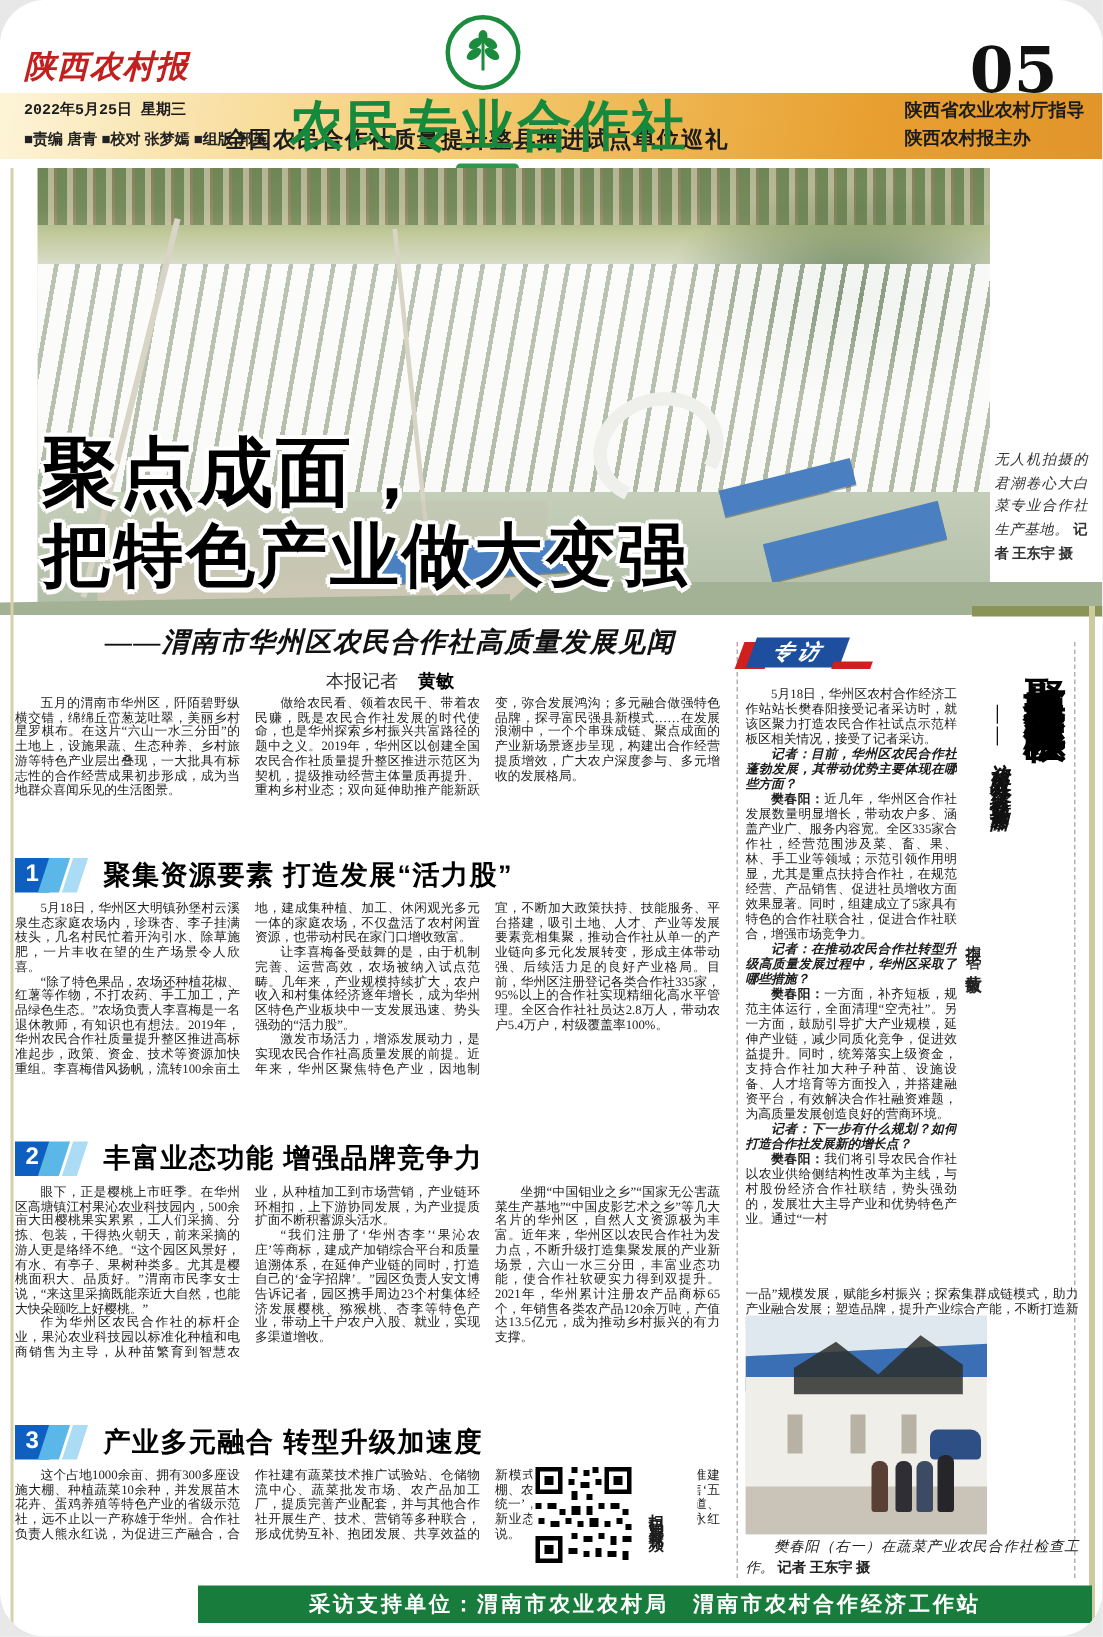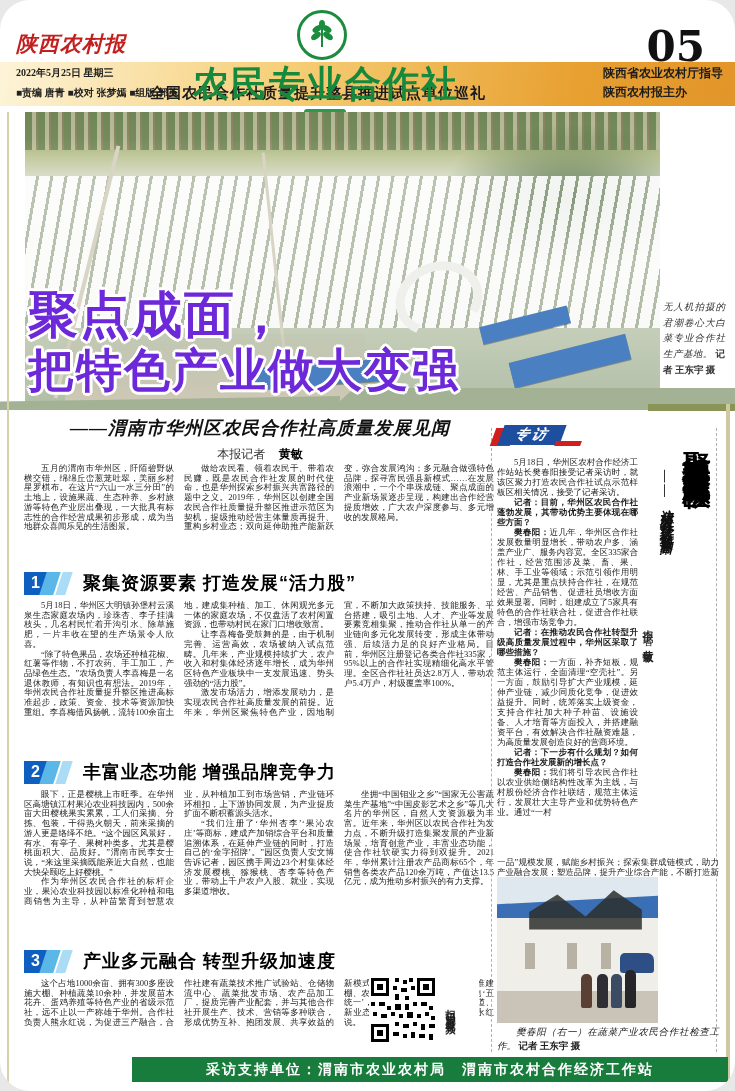--- a/index.html
+++ b/index.html
@@ -4,21 +4,21 @@
 <style>
   html,body{margin:0;padding:0;background:#e8e8e8;}
   #page{position:relative;width:735px;height:1091px;background:#fff;overflow:hidden;
         font-family:"Liberation Serif","DejaVu Serif",serif;color:#1c1c1c;border-radius:30px;}
   
   .masthead{position:absolute;left:16px;top:30px;font-size:21px;font-weight:bold;font-style:italic;
             color:#c41f1f;letter-spacing:1px;font-family:"Liberation Serif",serif;}
   .grad-strip{position:absolute;left:0;top:62px;width:735px;height:44px;
               background:linear-gradient(100deg,#fdf4d8 0%,#f5cd74 40%,#e8a031 78%,#e2952a 100%);}
   .date-line{position:absolute;left:16px;top:66px;font-size:10px;font-weight:bold;
-             font-family:Liberation Serif, serif;}
+             font-family:Liberation Mono, monospace;}
   .staff-line{position:absolute;left:16px;top:86px;font-size:10px;font-weight:bold;
               font-family:"Liberation Sans",sans-serif;color:#222;text-align:right;}
   .series-line{position:absolute;left:150px;top:84px;width:420px;text-align:left;font-size:15px;
                font-weight:bold;font-family:"Liberation Sans",sans-serif;letter-spacing:1px;}
   .sponsor{position:absolute;right:12px;top:64px;text-align:left;font-size:12px;font-weight:bold;
            font-family:"Liberation Sans",sans-serif;line-height:1.55;}
   .logo-wrap{position:absolute;left:185px;top:10px;display:flex;align-items:center;flex-direction:column;}
   .logo-circle{width:44px;height:44px;border-radius:50%;border:3px solid #1b8c3e;display:flex;
                align-items:center;justify-content:center;background:#fff;}
   .logo-title{font-size:36px;font-weight:900;color:#16893d;font-family:"Liberation Sans",sans-serif;
@@ -51,32 +51,32 @@
   
   .sage{position:absolute;left:330px;top:388px;width:405px;height:22px;background:#a3b295;
         clip-path:polygon(0 100%,6% 0,100% 0,100% 100%);}
   .sage2{position:absolute;left:0px;top:396px;width:340px;height:14px;background:#a3b295;
          clip-path:polygon(0 100%,0 40%,100% 0,100% 100%);}
   .olive{position:absolute;left:648px;top:404px;width:87px;height:7px;background:#8a9456;}
   .olive-v{position:absolute;left:726px;top:404px;width:4px;height:682px;background:#cfc9a0;}
   .khaki-l{position:absolute;left:7px;top:112px;width:2px;height:973px;background:#d6d0ab;}
   
   .headline{position:absolute;left:28px;font-family:"Liberation Sans","DejaVu Sans",sans-serif;
-            font-weight:900;color:#6d28d9;letter-spacing:2px;
+            font-weight:900;color:#000000;letter-spacing:2px;
             text-shadow:-2px -2px 0 #fff,2px -2px 0 #fff,-2px 2px 0 #fff,2px 2px 0 #fff,
                         -3px 0 0 #fff,3px 0 0 #fff,0 3px 0 #fff,0 -3px 0 #fff;}
   .hl1{top:282px;font-size:50px;}
   .hl2{top:340px;font-size:46px;}
   .sub-headline{position:absolute;left:40px;top:416px;width:440px;text-align:center;font-size:18px;
                 font-weight:bold;font-style:italic;color:#111;letter-spacing:1px;}
   .byline{position:absolute;left:40px;top:446px;width:440px;text-align:center;font-size:12px;
           font-family:"Liberation Sans",sans-serif;color:#333;}
   .byline b{margin-left:10px;color:#000;}
   
-  .article{position:absolute;left:24px;top:464px;width:470px;}
+  .article{position:absolute;left:10px;top:464px;width:470px;}
   .cols{column-count:3;column-gap:10px;font-size:8.5px;line-height:9.7px;text-align:justify;overflow:hidden;}
   .cols p{margin:0;text-indent:2em;}
   .intro{height:100px;}
   .s1body{height:152px;}
   .s2body{height:152px;}
   .s3body{height:86px;}
   .sec-head{display:flex;align-items:center;height:26px;margin:6px 0 5px 0;}
   .sec-num{width:23px;height:23px;background:#0e5fc0;color:#fff;font-size:16px;font-weight:900;
            font-family:"Liberation Sans",sans-serif;display:flex;align-items:center;justify-content:center;}
   .chev1{width:14px;height:23px;background:#5bb7e8;transform:skewX(-18deg);margin-left:-4px;}
@@ -93,21 +93,21 @@
   .sidebar{position:absolute;left:497px;top:425px;width:222px;}
   .zf-badge{position:relative;width:70px;height:21px;margin-bottom:8px;}
   .zf-red1{position:absolute;left:-4px;top:3px;width:20px;height:18px;background:#cf1f1f;transform:skewX(-20deg);}
   .zf-blue{position:absolute;left:4px;top:0;width:62px;height:20px;background:#1d4f9e;transform:skewX(-20deg);
            display:flex;align-items:center;justify-content:center;color:#fff;font-size:14px;font-weight:900;
            font-style:italic;font-family:"Liberation Sans",sans-serif;letter-spacing:3px;}
   .zf-red2{position:absolute;left:58px;top:16px;width:26px;height:5px;background:#cf1f1f;transform:skewX(-20deg);}
   .iv-text{position:absolute;left:0;top:32px;width:141px;height:396px;font-size:8.5px;line-height:10px;
            text-align:justify;overflow:hidden;}
   .iv-text p{margin:0;text-indent:2em;}
-  .iv-q{font-weight:bold;}
+  .iv-q{font-weight:bold;font-style:italic;}
   .v-byline{position:absolute;left:143px;top:195px;height:140px;writing-mode:vertical-rl;font-size:11px;
             letter-spacing:2px;color:#222;}
   .v-byline b{margin-top:8px;}
   .v-subtitle{position:absolute;left:160px;top:45px;height:390px;writing-mode:vertical-rl;font-size:12.5px;
               font-style:italic;font-weight:bold;letter-spacing:2px;color:#111;}
   .v-title{position:absolute;left:180px;top:5px;height:452px;writing-mode:vertical-rl;font-size:28px;
            font-weight:900;font-family:"DejaVu Serif",serif;letter-spacing:2px;color:#000;}
   .iv-tail{position:absolute;left:0;top:432px;width:222px;font-size:8.5px;line-height:10px;text-align:justify;}
   .sb-photo{position:absolute;left:0;top:452px;width:161px;height:146px;overflow:hidden;background:#dfe8ef;}
   .sbp-ground{position:absolute;left:0;bottom:0;width:100%;height:22%;background:#c9c3b8;}
@@ -213,21 +213,21 @@
     <div class="sec-head">
       <div class="sec-num">2</div>
       <div class="chev1"></div>
       <div class="chev2"></div>
       <div class="sec-title">丰富业态功能 增强品牌竞争力</div>
     </div>
     <div class="cols s2body">
       <p>眼下，正是樱桃上市旺季。在华州区高塘镇江村果沁农业科技园内，500余亩大田樱桃果实累累，工人们采摘、分拣、包装，干得热火朝天，前来采摘的游人更是络绎不绝。“这个园区风景好，有水、有亭子、果树种类多。尤其是樱桃面积大、品质好。”渭南市民李女士说，“来这里采摘既能亲近大自然，也能大快朵颐吃上好樱桃。”</p>
       <p>作为华州区农民合作社的标杆企业，果沁农业科技园以标准化种植和电商销售为主导，从种苗繁育到智慧农业，从种植加工到市场营销，产业链环环相扣，上下游协同发展，为产业提质扩面不断积蓄源头活水。</p>
       <p>“我们注册了‘华州杏李’‘果沁农庄’等商标，建成产加销综合平台和质量追溯体系，在延伸产业链的同时，打造自己的‘金字招牌’。”园区负责人安文博告诉记者，园区携手周边23个村集体经济发展樱桃、猕猴桃、杏李等特色产业，带动上千户农户入股、就业，实现多渠道增收。</p>
-      <p>坐拥“中国钼业之乡”“国家无公害蔬菜生产基地”“中国皮影艺术之乡”等几大名片的华州区，自然人文资源极为丰富。近年来，华州区以农民合作社为发力点，不断升级打造集聚发展的产业新场景，培育创意产业，丰富业态功能，使合作社软硬实力得到双提升。2021年，华州累计注册农产品商标65个，年销售各类农产品120余万吨，产值达13.5亿元，成为推动乡村振兴的有力支撑。</p>
+      <p>坐拥“中国钼业之乡”“国家无公害蔬菜生产基地”“中国皮影艺术之乡”等几大名片的华州区，自然人文资源极为丰富。近年来，华州区以农民合作社为发力点，不断升级打造集聚发展的产业新场景，六山一水三分田，丰富业态功能，使合作社软硬实力得到双提升。2021年，华州累计注册农产品商标65个，年销售各类农产品120余万吨，产值达13.5亿元，成为推动乡村振兴的有力支撑。</p>
     </div>
 
     <div class="sec-head">
       <div class="sec-num">3</div>
       <div class="chev1"></div>
       <div class="chev2"></div>
       <div class="sec-title">产业多元融合 转型升级加速度</div>
     </div>
     <div class="cols s3body">
       <p>这个占地1000余亩、拥有300多座设施大棚、种植蔬菜10余种，并发展苗木花卉、蛋鸡养殖等特色产业的省级示范社，远不止以一产称雄于华州。合作社负责人熊永红说，为促进三产融合，合作社建有蔬菜技术推广试验站、仓储物流中心、蔬菜批发市场、农产品加工厂，提质完善产业配套，并与其他合作社开展生产、技术、营销等多种联合，形成优势互补、抱团发展、共享效益的新模式。“我们通过土地流转、标准建棚、农资供应、技术管理、产品销售‘五统一’，不断延长产业链，开发新渠道、新业态，为转型发展铺好路。”熊永红说。</p>
@@ -297,21 +297,21 @@
       <div class="zf-red2"></div>
     </div>
 
     <div class="iv-text">
       <p>5月18日，华州区农村合作经济工作站站长樊春阳接受记者采访时，就该区聚力打造农民合作社试点示范样板区相关情况，接受了记者采访。</p>
       <p class="iv-q">记者：目前，华州区农民合作社蓬勃发展，其带动优势主要体现在哪些方面？</p>
       <p><b>樊春阳：</b><span>近几年，华州区合作社发展数量明显增长，带动农户多、涵盖产业广、服务内容宽。全区335家合作社，经营范围涉及菜、畜、果、林、手工业等领域；示范引领作用明显，尤其是重点扶持合作社，在规范经营、产品销售、促进社员增收方面效果显著。同时，组建成立了5家具有特色的合作社联合社，促进合作社联合，增强市场竞争力。</span></p>
       <p class="iv-q">记者：在推动农民合作社转型升级高质量发展过程中，华州区采取了哪些措施？</p>
       <p><b>樊春阳：</b><span>一方面，补齐短板，规范主体运行，全面清理“空壳社”。另一方面，鼓励引导扩大产业规模，延伸产业链，减少同质化竞争，促进效益提升。同时，统筹落实上级资金，支持合作社加大种子种苗、设施设备、人才培育等方面投入，并搭建融资平台，有效解决合作社融资难题，为高质量发展创造良好的营商环境。</span></p>
       <p class="iv-q">记者：下一步有什么规划？如何打造合作社发展新的增长点？</p>
-      <p><b>樊春阳：</b><span>我们将引导农民合作社以农业供给侧结构性改革为主线，与村股份经济合作社联结，规范主体运行，发展壮大主导产业和优势特色产业。通过“一村</span></p>
+      <p><b>樊春阳：</b><span>我们将引导农民合作社以农业供给侧结构性改革为主线，与村股份经济合作社联结，势头强劲的，发展壮大主导产业和优势特色产业。通过“一村</span></p>
     </div>
 
     <div class="v-byline">
       <span>本报记者</span>
       <b>黄敏</b>
     </div>
     <div class="v-subtitle">——访华州区农村合作经济工作站站长樊春阳</div>
     <div class="v-title">聚力打造农民合作社示范引领样板区</div>
 
     <div class="iv-tail">一品”规模发展，赋能乡村振兴；探索集群成链模式，助力产业融合发展；塑造品牌，提升产业综合产能，不断打造新经济、新引擎。</div>

